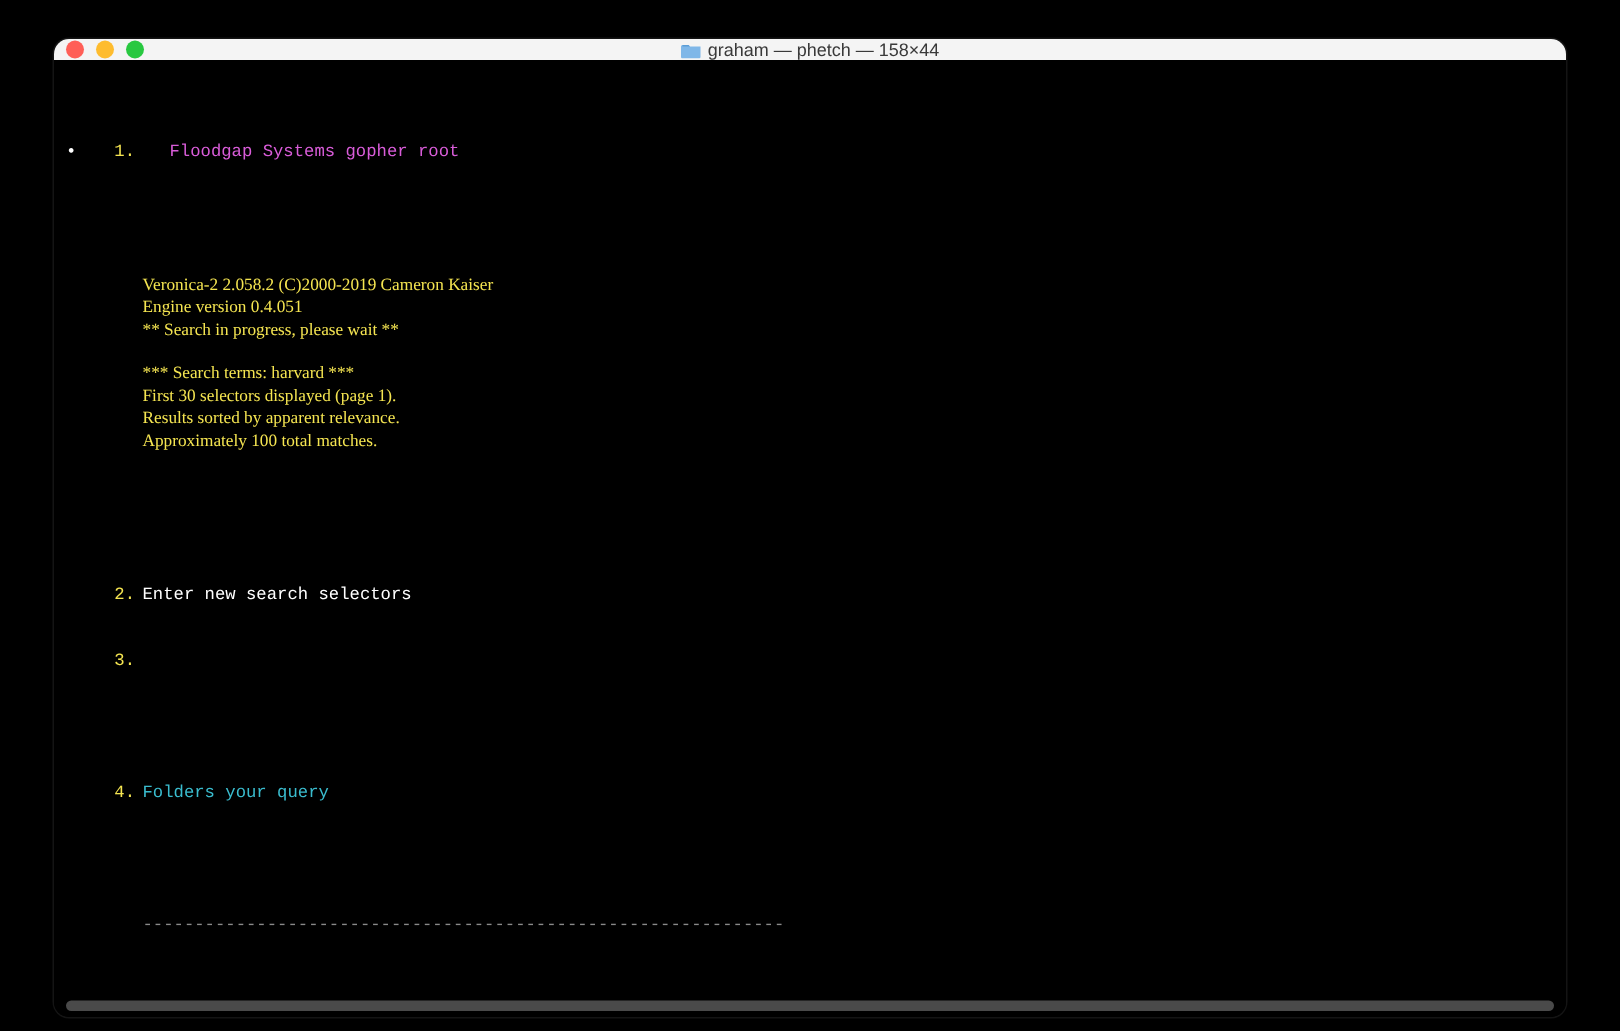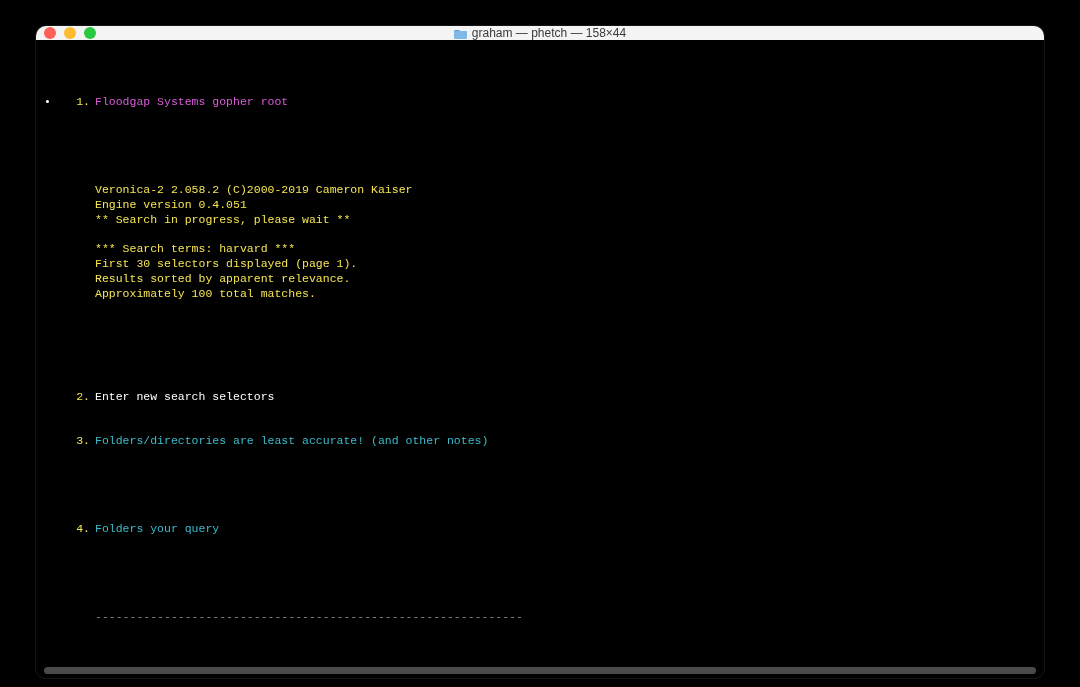--- a/index.html
+++ b/index.html
@@ -86,22 +86,22 @@
       flex-shrink: 0;
     }
     .bullet {
       color: #fff;
       width: 12px;
       display: inline-block;
     }
     .num { color: #f5e551; }
     .dot-sep { color: #f5e551; }
     .gap { width: 5px; display: inline-block; }
-    .magenta { color: #d85cd8; }
-    .yellow { color: #f5e551; }
+    .magenta { color: #d85cd8; margin-left: 18px; }
+    .yellow { color: #f5e551; font-family: Liberation Serif, serif; }
     .white { color: #ffffff; }
     .cyan { color: #3abcce; }
     .darkgray { color: #8a8a8a; }
     .scrollbar {
       position: absolute;
       bottom: 4px;
       left: 8px;
       right: 8px;
       height: 7px;
       background: #4a4a4a;
@@ -135,21 +135,21 @@
       <span class="bullet">•</span><span class="gutter"><span class="num">1</span><span class="dot-sep">.</span></span><span class="gap"> </span><span class="magenta">Floodgap Systems gopher root</span>
     </div>
     <div class="line">&nbsp;</div>
     <div id="header-lines"><div class="line"><span class="bullet"> </span><span class="gutter"> </span><span class="gap"> </span><span class="yellow">Veronica-2 2.058.2 (C)2000-2019 Cameron Kaiser</span></div><div class="line"><span class="bullet"> </span><span class="gutter"> </span><span class="gap"> </span><span class="yellow">Engine version 0.4.051</span></div><div class="line"><span class="bullet"> </span><span class="gutter"> </span><span class="gap"> </span><span class="yellow">** Search in progress, please wait **</span></div><div class="line">&nbsp;</div><div class="line"><span class="bullet"> </span><span class="gutter"> </span><span class="gap"> </span><span class="yellow">*** Search terms: harvard ***</span></div><div class="line"><span class="bullet"> </span><span class="gutter"> </span><span class="gap"> </span><span class="yellow">First 30 selectors displayed (page 1).</span></div><div class="line"><span class="bullet"> </span><span class="gutter"> </span><span class="gap"> </span><span class="yellow">Results sorted by apparent relevance.</span></div><div class="line"><span class="bullet"> </span><span class="gutter"> </span><span class="gap"> </span><span class="yellow">Approximately 100 total matches.</span></div></div>
     <div class="line">&nbsp;</div>
     
     <div class="line">
       <span class="bullet"> </span><span class="gutter"><span class="num">2</span><span class="dot-sep">.</span></span><span class="gap"> </span><span class="white">Enter new search selectors</span>
     </div>
     <div class="line">
-      <span class="bullet"> </span><span class="gutter"><span class="num">3</span><span class="dot-sep">.</span></span><span class="gap"> </span><span class="cyan">Folders/directories are least accurate! (and other notes)</span>
+      <span class="bullet"> </span><span class="gutter"><span class="num">3</span><span class="dot-sep">.</span></span><span class="gap"> </span>
     </div>
     <div class="line">&nbsp;</div>
     <div class="line">
       <span class="bullet"> </span><span class="gutter"><span class="num">4</span><span class="dot-sep">.</span></span><span class="gap"> </span><span class="cyan">Folders your query</span>
     </div>
     <div class="line">&nbsp;</div>
     <div class="line">
       <span class="bullet"> </span><span class="gutter"> </span><span class="gap"> </span><span class="darkgray">--------------------------------------------------------------</span>
     </div>
     <div class="line">&nbsp;</div>

